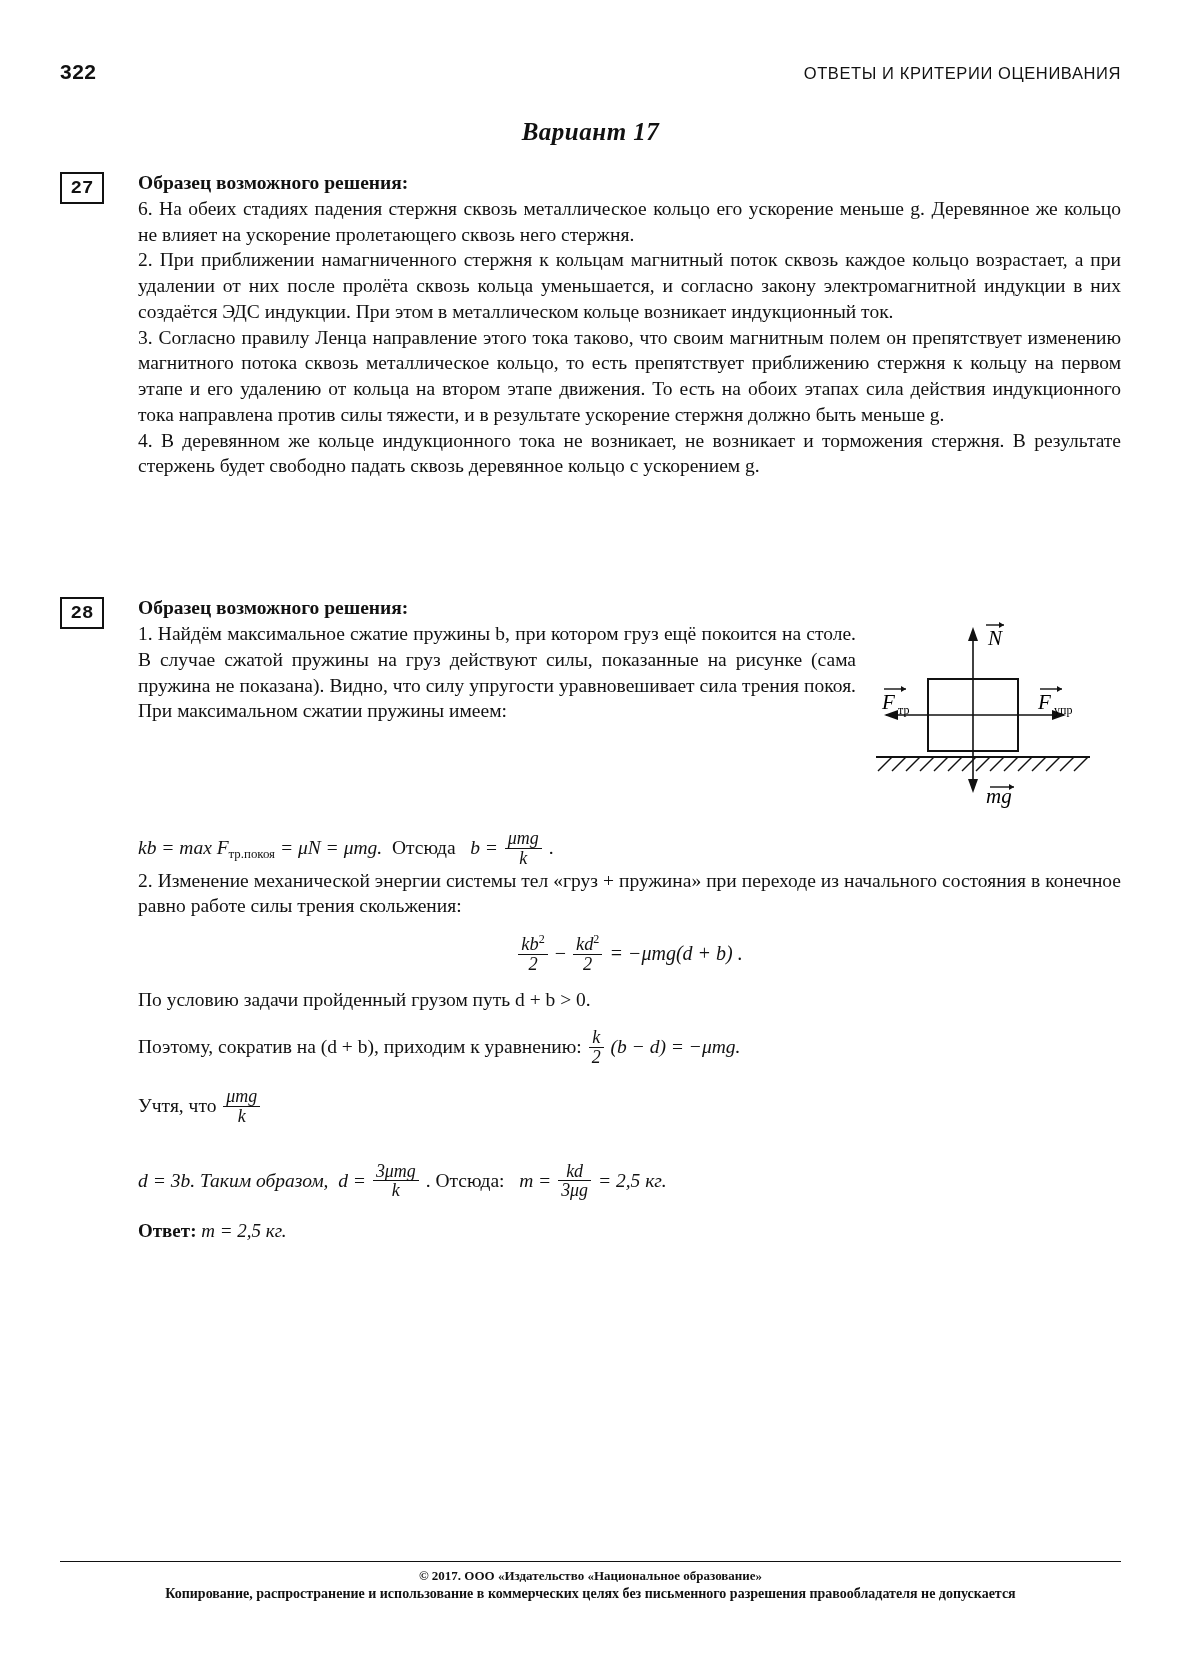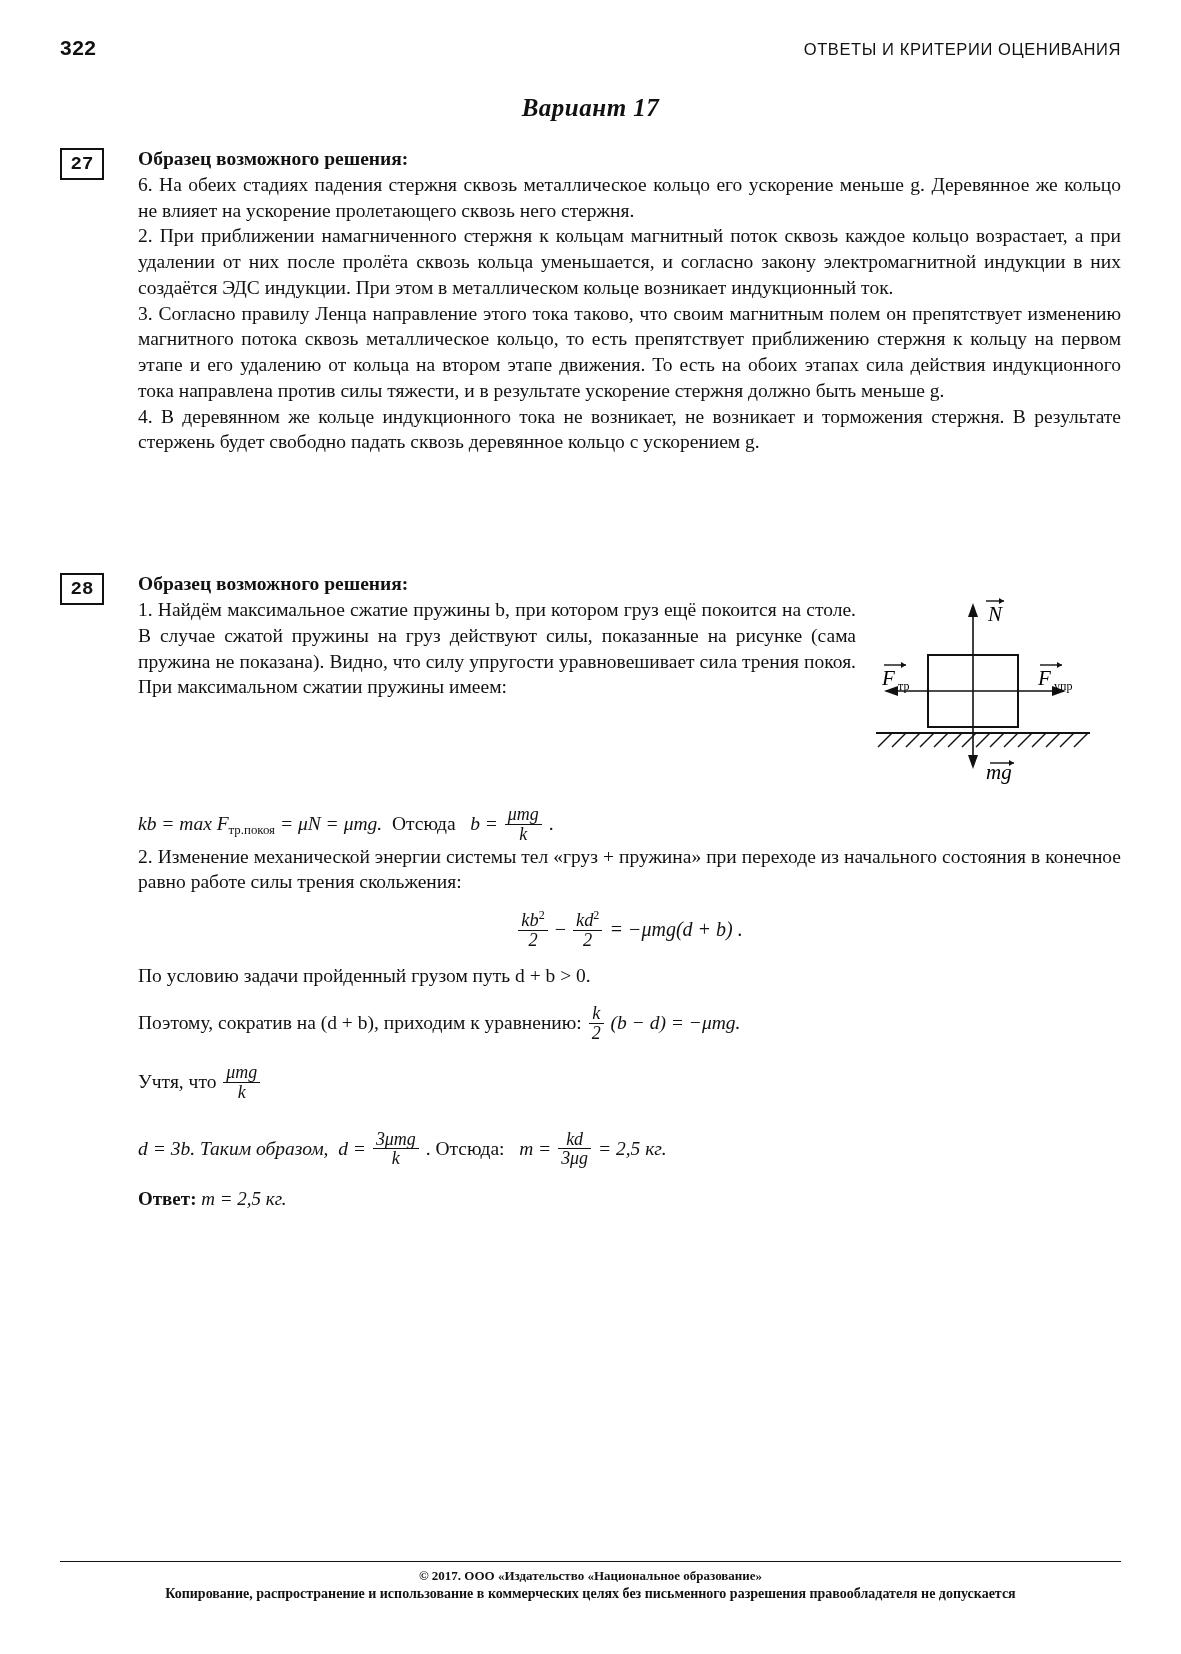--- a/index.html
+++ b/index.html
@@ -13,21 +13,21 @@
     position: relative;
     font-family: "Liberation Serif", serif;
     color: #111;
   }
   .page {
     position: absolute;
     left: 0; top: 0;
     width: 1181px;
     height: 1654px;
     box-sizing: border-box;
-    padding: 36px 60px 20px 60px;
+    padding: 60px 60px 20px 60px;
   }
   
   .runhead {
     display: flex;
     align-items: baseline;
     justify-content: space-between;
     font-family: "Liberation Sans", sans-serif;
   }
   .page-number {
     font-size: 21px;
@@ -279,21 +279,21 @@
       </div>
 
       <div class="eq-line" style="margin-top:20px">
         <span>Учтя, что</span>
         <span class="frac">
           <span class="num math">μmg</span>
           <span class="den math">k</span>
         </span>
       </div>
 
-      <div class="eq-line" style="margin-top:28px">
+      <div class="eq-line" style="margin-top:36px">
         <span class="math">d = 3b. Таким образом,</span>&nbsp;
         <span class="math">d =</span>
         <span class="frac">
           <span class="num math">3μmg</span>
           <span class="den math">k</span>
         </span>
         <span>. Отсюда:</span>&nbsp;&nbsp;
         <span class="math">m =</span>
         <span class="frac">
           <span class="num math">kd</span>

